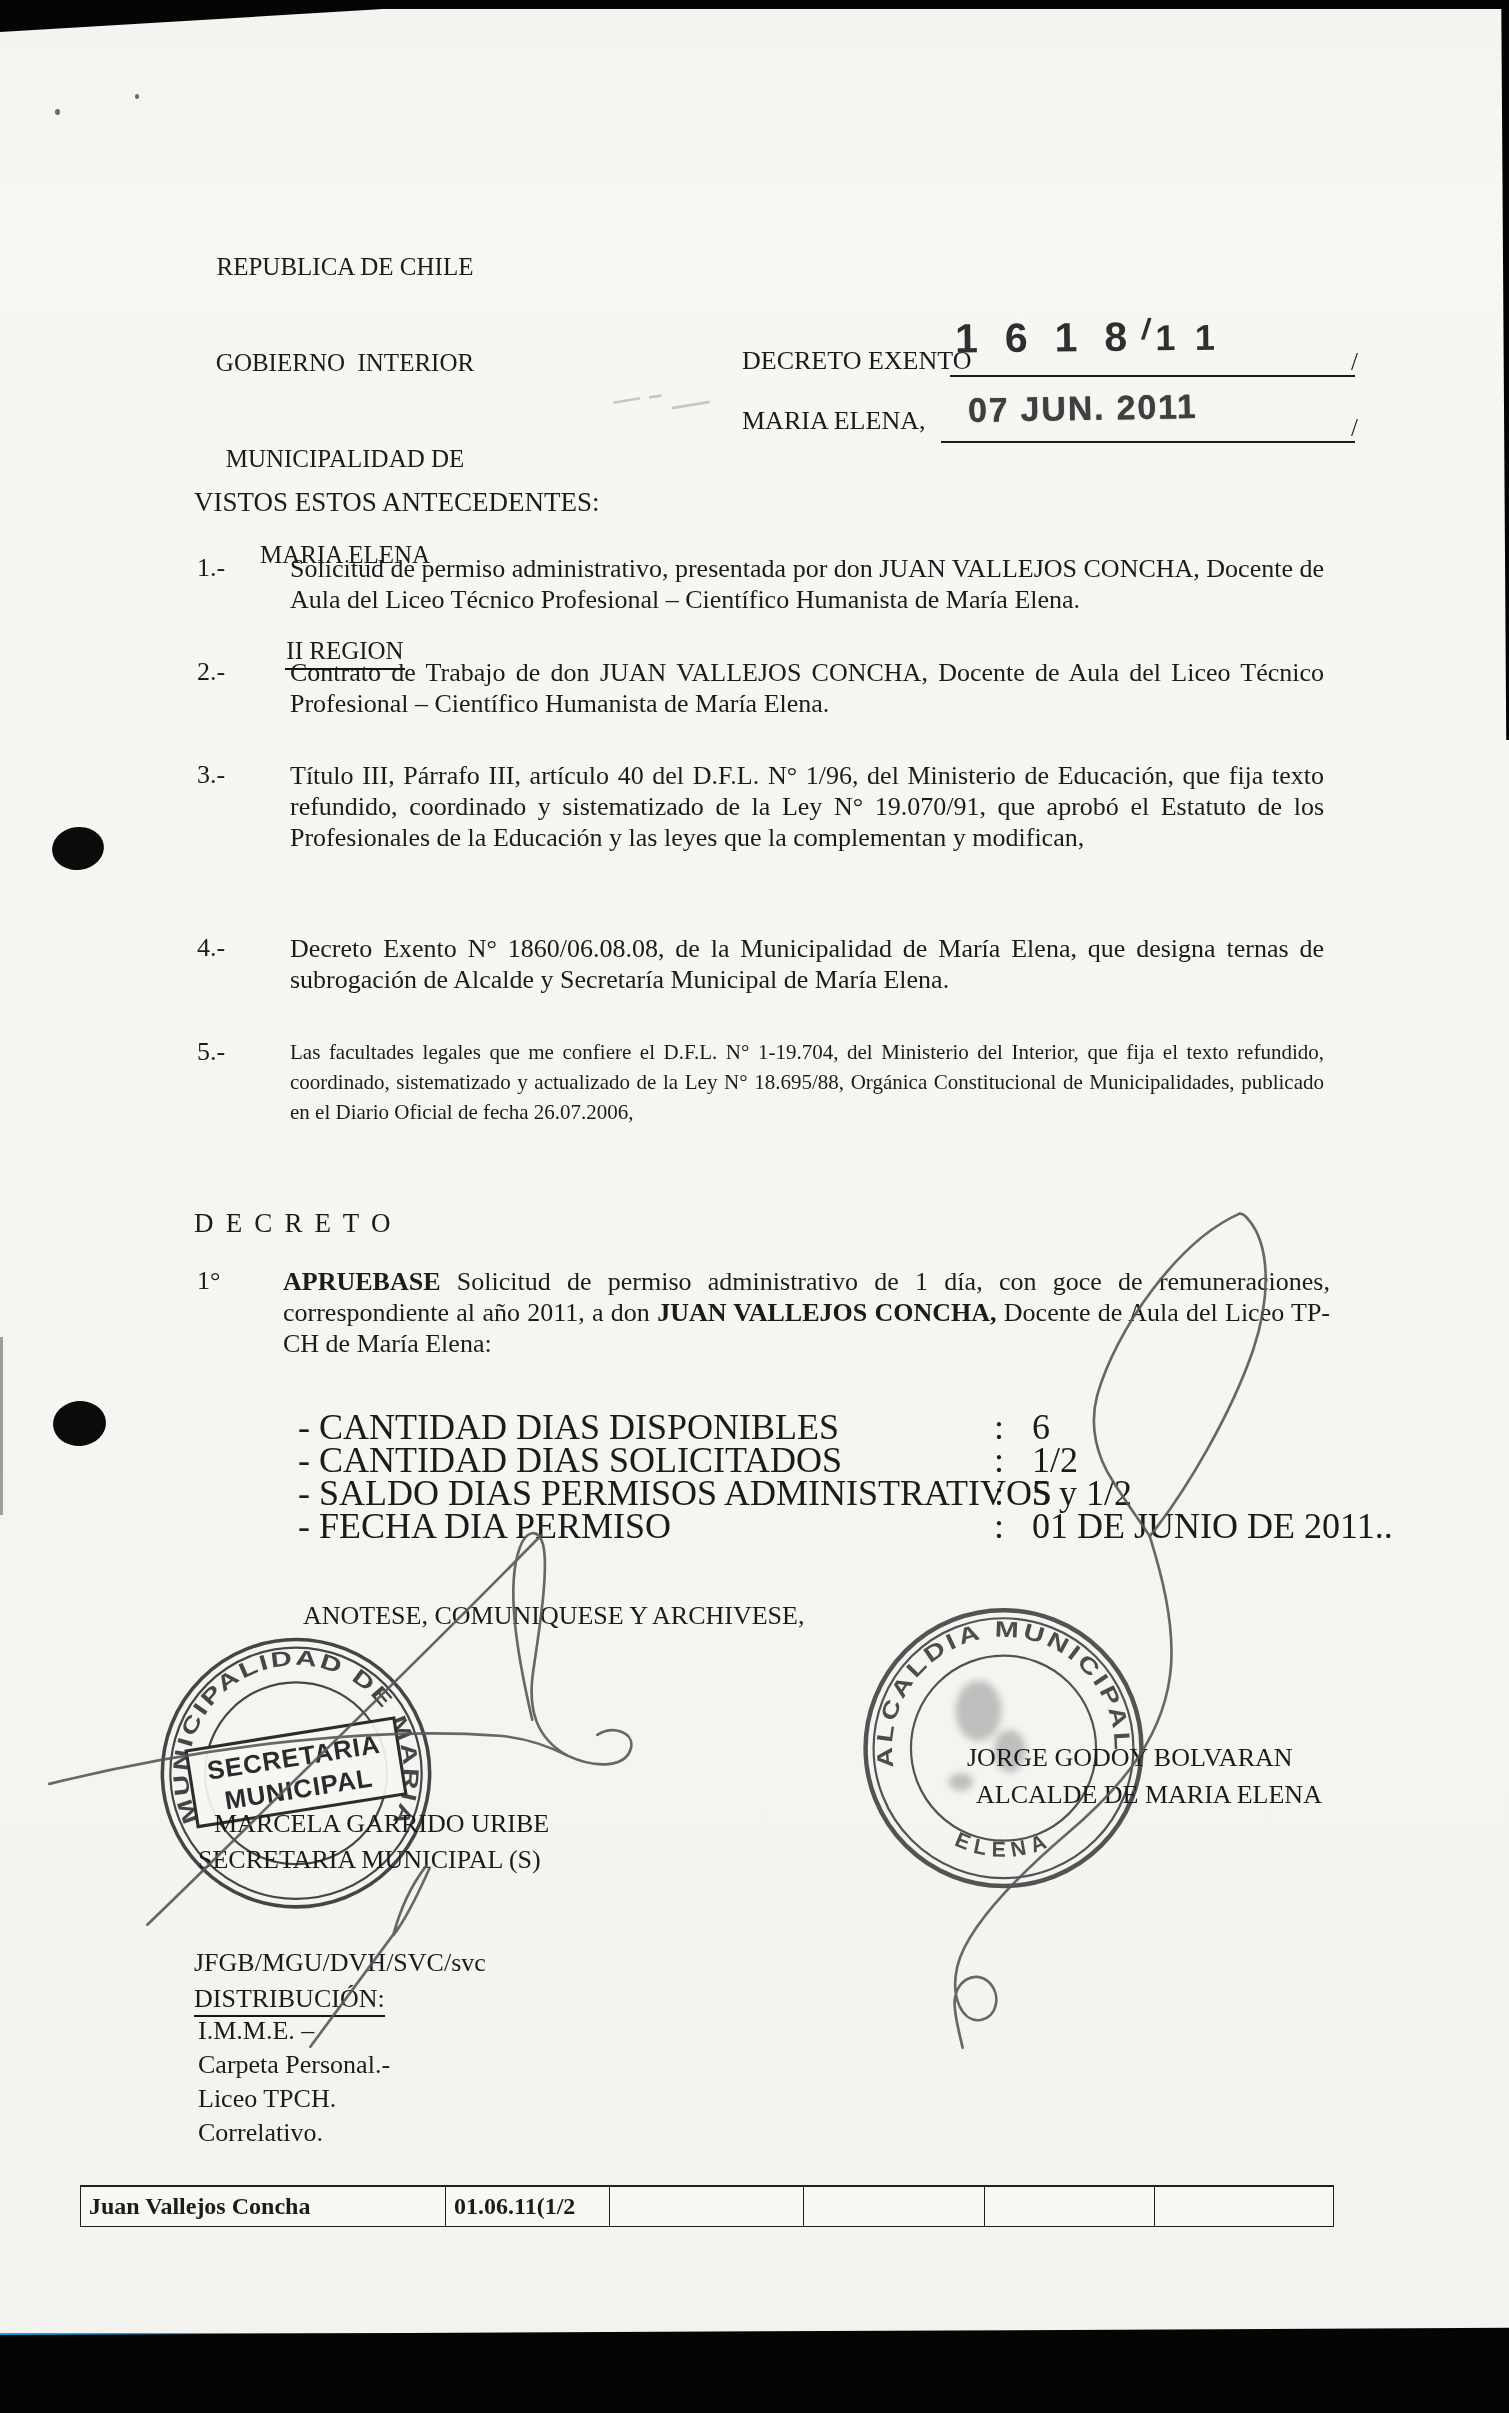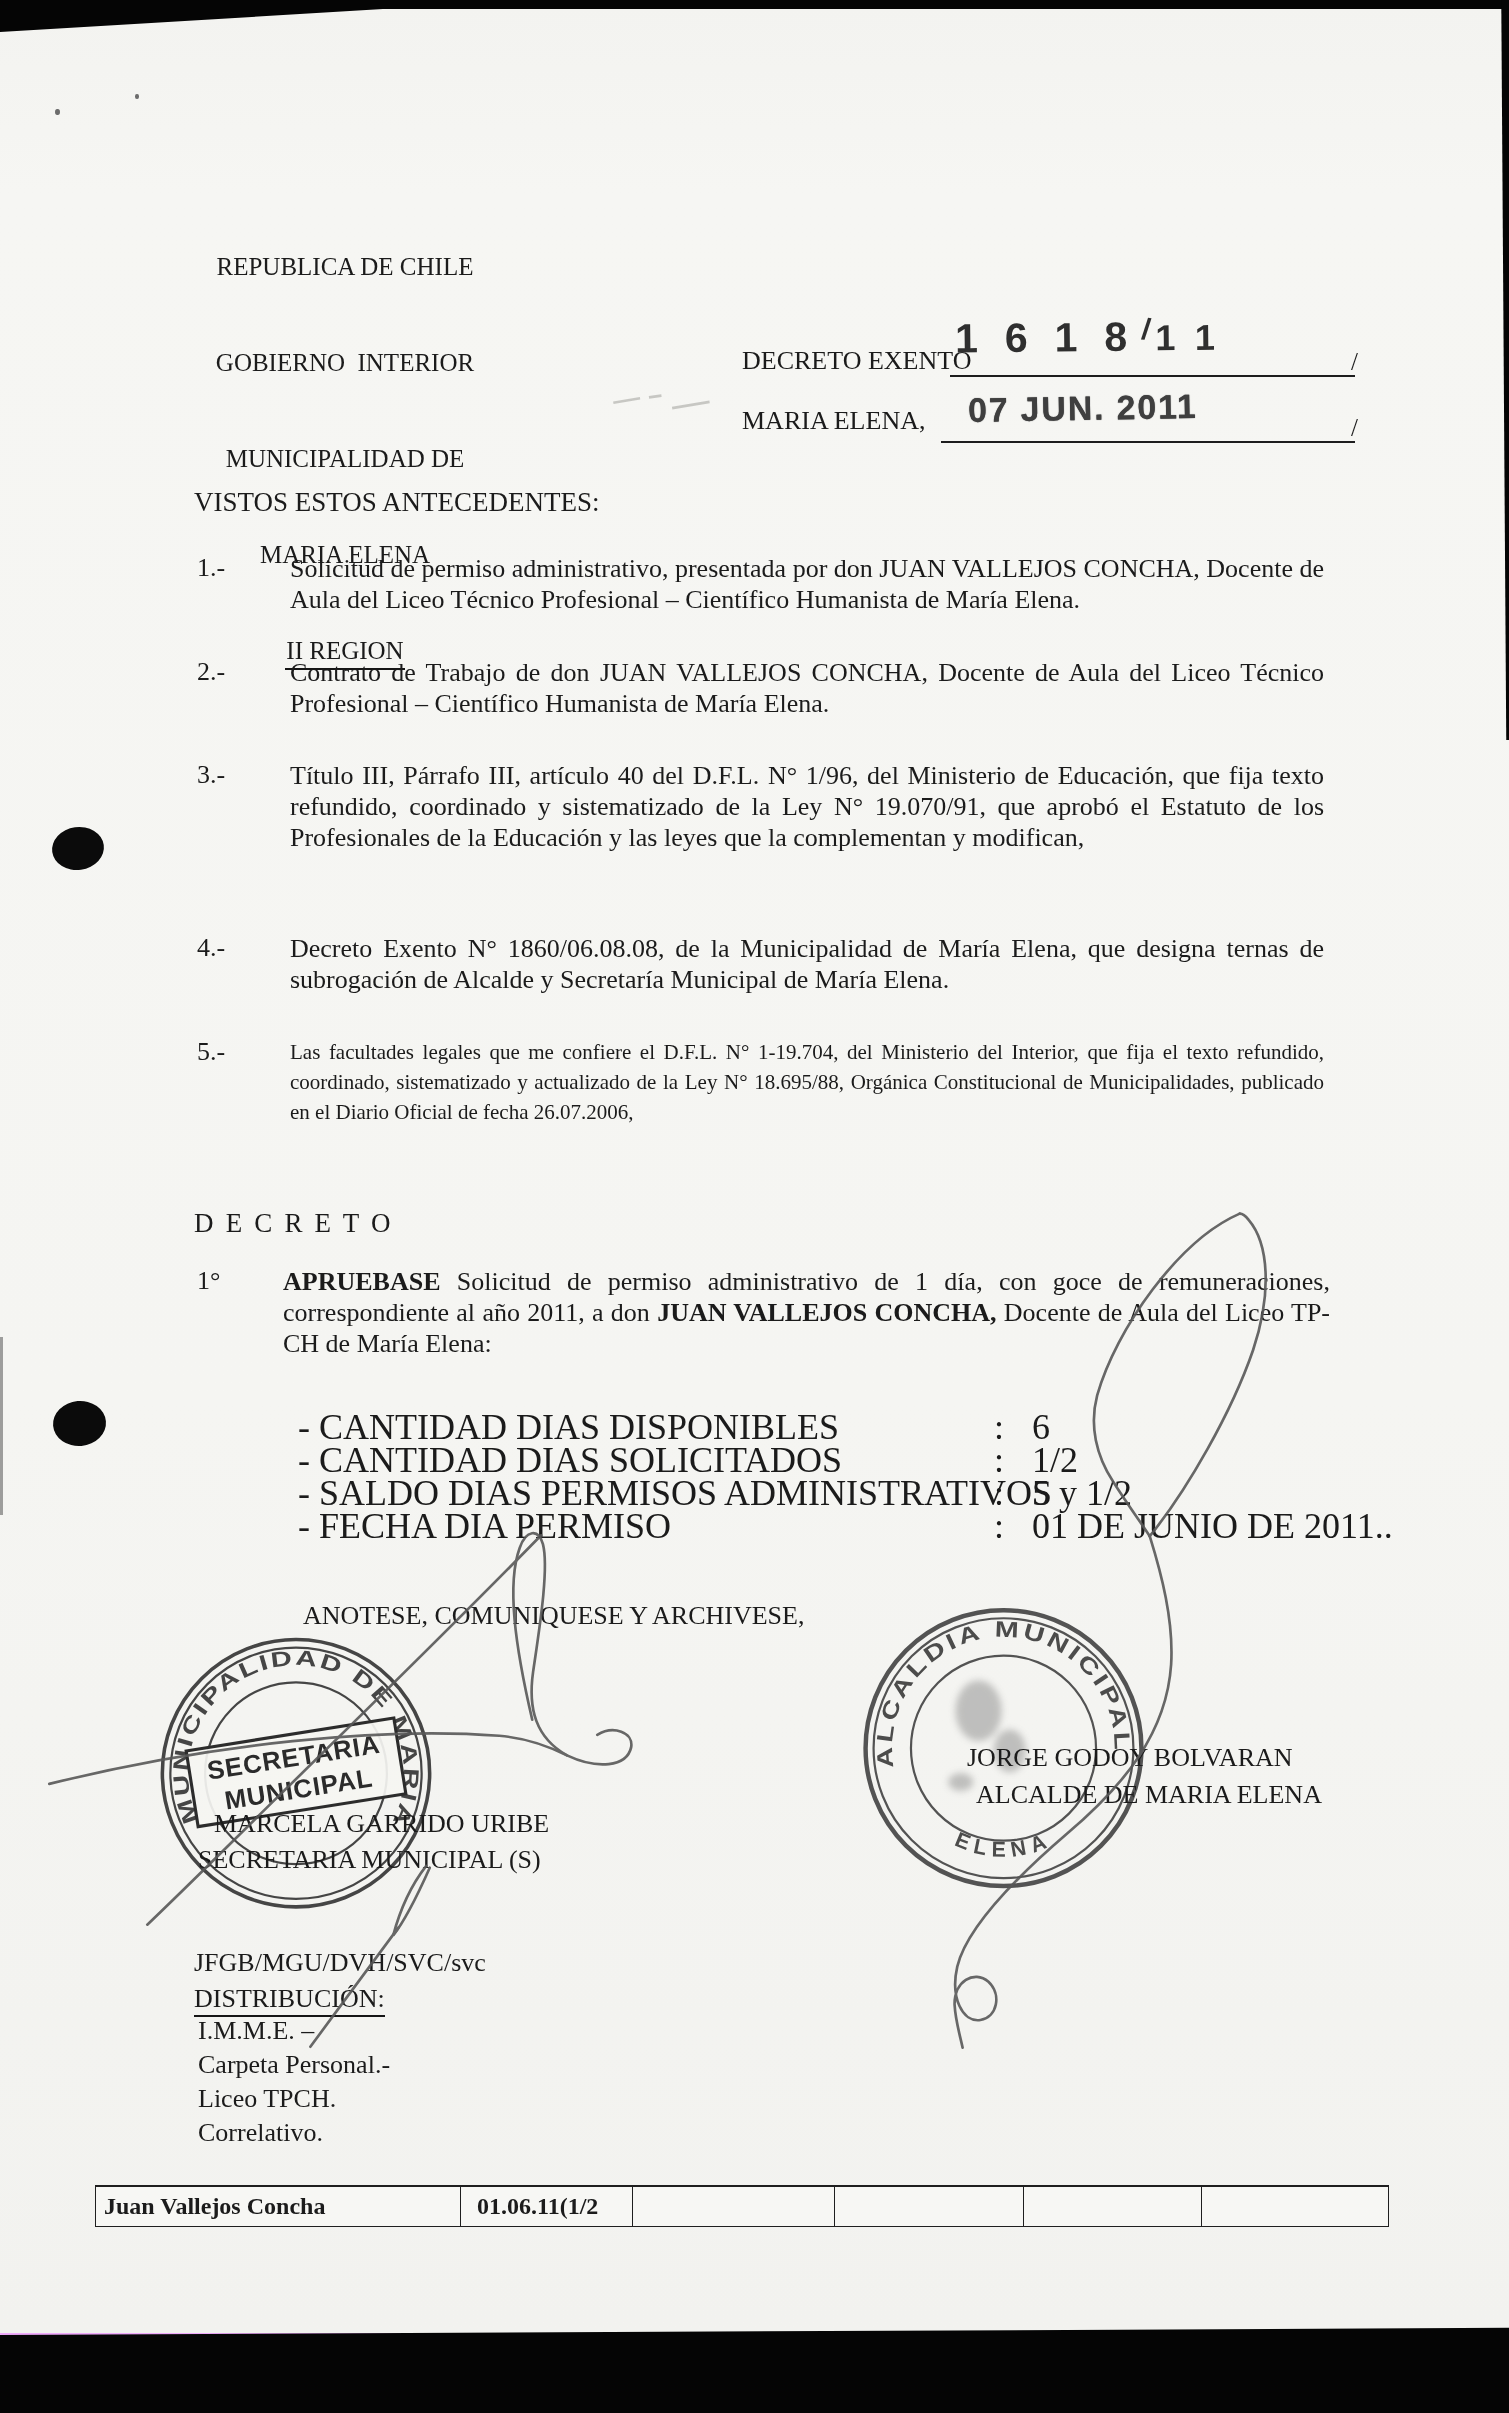--- a/index.html
+++ b/index.html
@@ -1,16 +1,16 @@
 <!DOCTYPE html>
 <html style="font-size:14.3px"><head>
 <meta charset="utf-8">
 <style>
   html,body{margin:0;padding:0;background:#000;}
-  #canvas{position:relative;width:1510px;height:2413px;background:#f0abfc;overflow:hidden;
+  #canvas{position:relative;width:1510px;height:2413px;background:#0ea5e9;overflow:hidden;
           font-family:"Liberation Serif","DejaVu Serif",serif;color:#1b1b1b;}
   .paper{position:absolute;left:0;top:7.1px;width:1510px;height:2326px;
          background:linear-gradient(180deg,#f3f3f0 0%,#f6f6f3 8%,#f5f5f2 60%,#f2f2ef 100%);}
   
   .edge-top{position:absolute;left:0;top:0;width:1510px;height:9px;background:#050505;}
   .edge-topleft{position:absolute;left:0;top:9px;width:383px;height:23px;background:#050505;
                 clip-path:polygon(0 0,100% 0,0 100%);}
   .edge-right{position:absolute;right:0;top:0;width:12.5px;height:740px;background:#050505;
               clip-path:polygon(30% 0,100% 0,100% 100%,70% 100%);}
   .edge-bottom{position:absolute;left:0;top:2326px;width:1510px;height:87px;background:#050505;
@@ -67,21 +67,21 @@
   .title-left{left:198px;top:1845px;}
   .name-right{left:967px;top:1743px;}
   .title-right{left:976px;top:1780px;}
 
   .initials{left:194px;top:1948px;font-size:26px;}
   .dist-heading{left:194px;top:1984px;font-size:26px;}
   .dist-heading span{display:inline-block;border-bottom:2.7px solid #151515;padding-bottom:1px;}
   .dist-item{left:198px;font-size:26px;}
   .d0{top:2016px;} .d1{top:2050px;} .d2{top:2084px;} .d3{top:2118px;}
 
-  .footer-table{left:95px;top:2185px;display:flex;border:1.8px solid #1f1f1f;border-top:2.7px solid #1f1f1f;height:39px;background:#f7f7f4;gap:8px;}
+  .footer-table{left:80px;top:2185px;display:flex;border:1.8px solid #1f1f1f;border-top:2.7px solid #1f1f1f;height:39px;background:#f7f7f4;}
   .footer-table .cell{border-right:1.8px solid #1f1f1f;height:100%;display:flex;align-items:center;
                       font-weight:bold;font-size:24px;padding-left:8px;box-sizing:border-box;}
   .footer-table .cell:last-child{border-right:none;}
   .c0{width:365px;} .c1{width:164px;} .c2{width:194px;padding-left:0;} .c3{width:181px;padding-left:0;}
   .c4{width:170px;padding-left:0;} .c5{width:178px;padding-left:0;}
 
   .smudge{stroke:#c2c2be;stroke-width:3;fill:none;opacity:.9;}
   svg text{font-family:"Liberation Sans","DejaVu Sans",sans-serif;}
 </style>
 </head>

